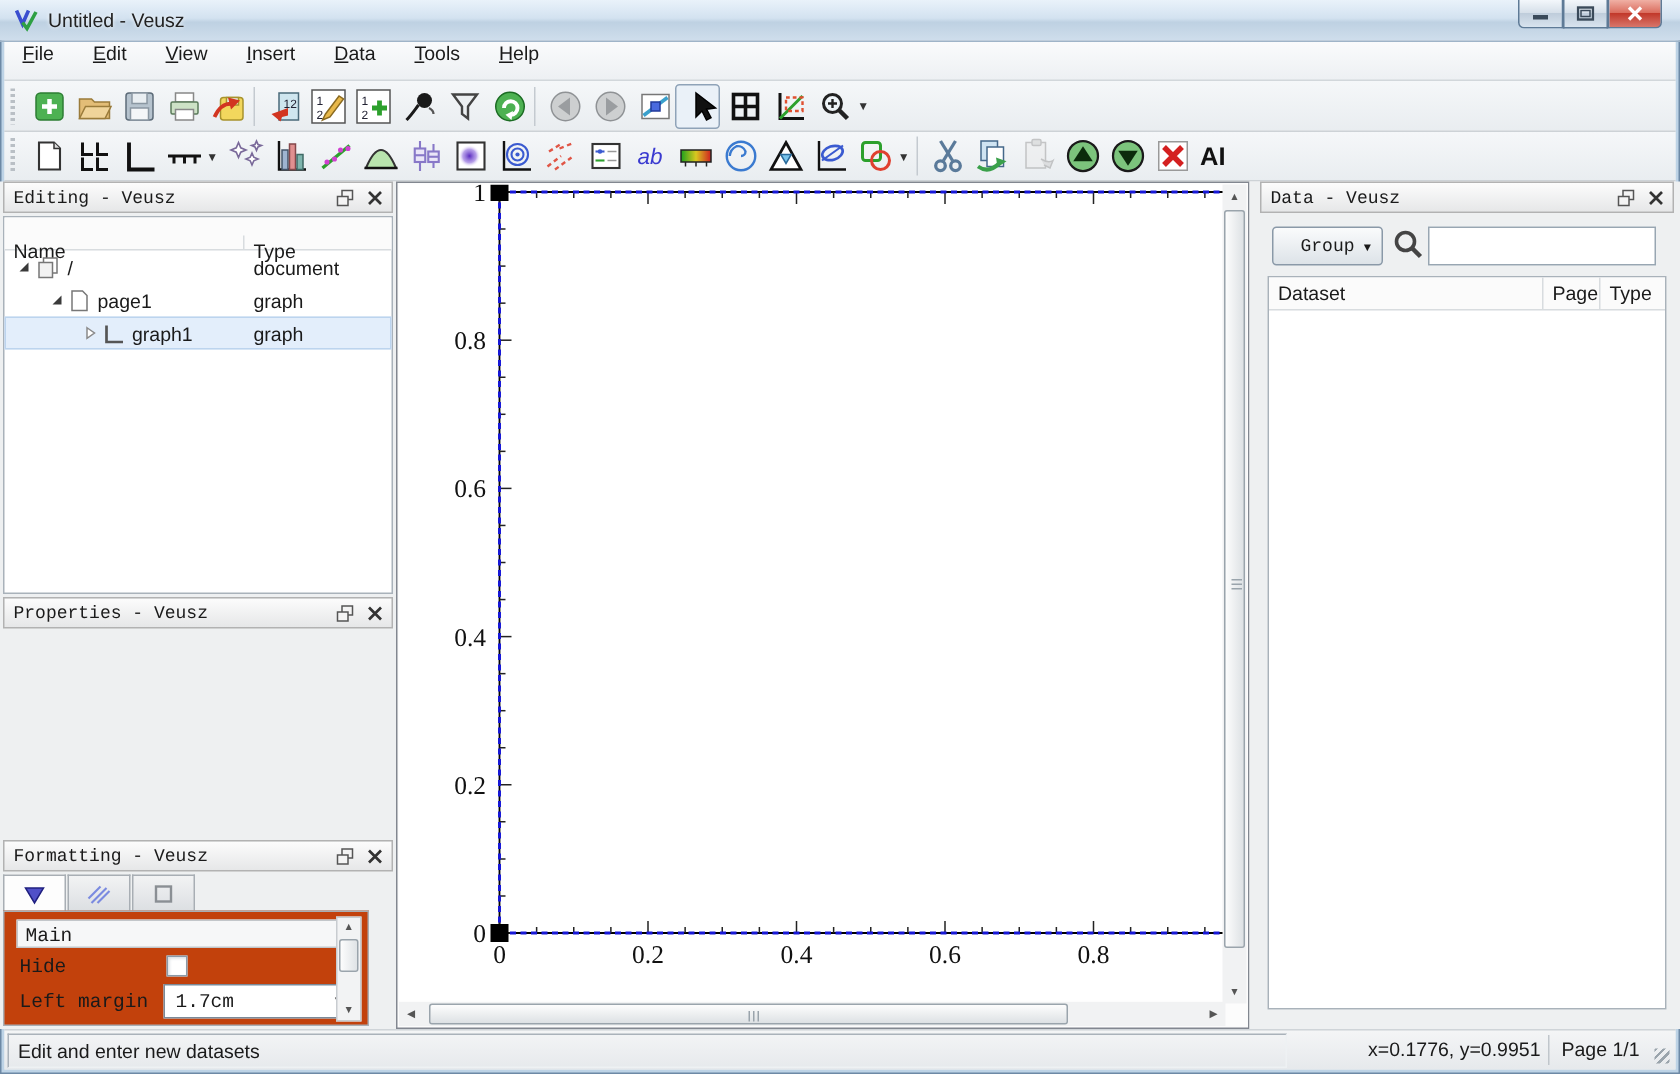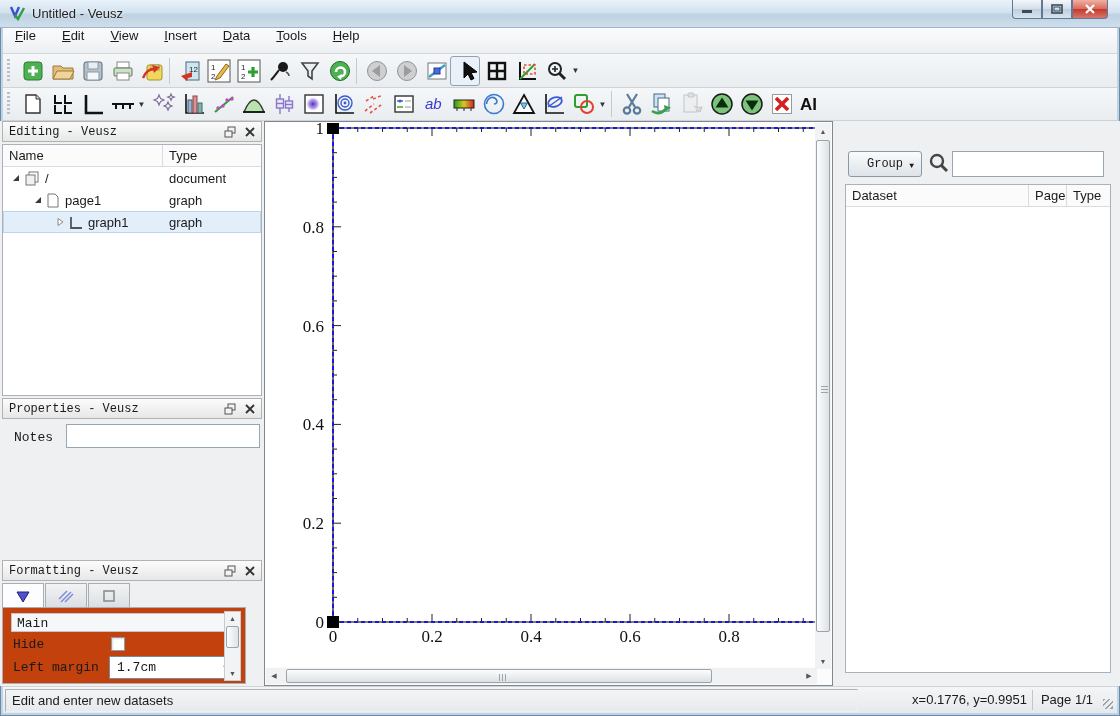--- a/index.html
+++ b/index.html
@@ -42,21 +42,21 @@
 
   
   .dock-title { position:absolute; height:21px; background:linear-gradient(#fcfcfc,#e6e7e8);
     border:1px solid #b2b2b2; font-family:"Liberation Mono", monospace; font-size:12px; padding:3px 0 0 6px; }
   .dock-title .dt-btns { position:absolute; right:4px; top:3px; display:flex; gap:6px; }
   .dt-btn { width:14px; height:14px; display:flex; align-items:center; justify-content:center; font-size:10px; color:#333; }
 
   
   .tree { position:absolute; left:2px; top:144px; width:260px; height:252px; background:#fff; border:1px solid #a9b2ba; font-size:13px; }
   .tree-header { display:flex; height:22px; background:#fbfbfb; border-bottom:1px solid #d8dcdf; }
-  .tree-header div { padding:3px 0 0 6px; }
+  .tree-header div { padding:3px 0 0 6px;margin-top:12px; }
   .th-name { width:160px; border-right:1px solid #d8dcdf; }
   .tree-row { display:flex; height:22px; align-items:center; }
   .tree-row .cell-name { width:160px; display:flex; align-items:center; height:22px; }
   .tree-row .cell-type { padding-left:6px; }
   .tree-row.selected { background:#e3eefb; outline:1px solid #bcd4ee; outline-offset:-1px; }
   .twisty { width:10px; margin-right:3px; display:flex; }
   .tree-icon { margin-right:5px; display:flex; }
 
   
   .panel-bg { position:absolute; background:#eef0f1; }
@@ -570,24 +570,20 @@
             <rect x="4" y="1" width="7" height="6" fill="#f4f4f4" stroke="#555"></rect>
             <rect x="1" y="5" width="7" height="6" fill="#f4f4f4" stroke="#555"></rect>
           </svg>
         </span>
       <span class="dt-btn">
           <svg width="10" height="10">
             <path d="M1 1l8 8M9 1L1 9" stroke="#333" stroke-width="1.8"></path>
           </svg>
         </span>
     </span>
-  </div>
-  <div class="panel-bg" style="left:2px; top:419px; width:260px; height:139px;">
-    <span class="mono-label" style="position:absolute; left:12px; top:11px;">Notes</span>
-    <input class="notes-input" style="top: 5px;" value="">
   </div>
 
   <div class="dock-title" style="left:2px; top:560px; width:260px;">
     <span>Formatting - Veusz</span>
     <span class="dt-btns">
       <span class="dt-btn">
           <svg width="12" height="12">
             <rect x="4" y="1" width="7" height="6" fill="#f4f4f4" stroke="#555"></rect>
             <rect x="1" y="5" width="7" height="6" fill="#f4f4f4" stroke="#555"></rect>
           </svg>
@@ -731,20 +727,36 @@
     <div class="hscroll">
       <span class="sc-arrow" style="left:0; top:0;">◀</span>
       <span class="sc-thumb-h">
           <span class="grip-h"></span>
         </span>
       <span class="sc-arrow" style="left:535px; top:0;">▶</span>
     </div>
   </div>
 
   <div class="panel-bg" style="left:833px; top:121px; width:287px; height:565px;"></div>
+  <div class="dock-title" style="left:840px; top:121px; width:276px;">
+    <span>Data - Veusz</span>
+    <span class="dt-btns">
+      <span class="dt-btn">
+          <svg width="12" height="12">
+            <rect x="4" y="1" width="7" height="6" fill="#f4f4f4" stroke="#555"></rect>
+            <rect x="1" y="5" width="7" height="6" fill="#f4f4f4" stroke="#555"></rect>
+          </svg>
+        </span>
+      <span class="dt-btn">
+          <svg width="10" height="10">
+            <path d="M1 1l8 8M9 1L1 9" stroke="#333" stroke-width="1.8"></path>
+          </svg>
+        </span>
+    </span>
+  </div>
   <div class="group-btn">
     <span>Group</span>
     <span class="combo-arrow">▼</span>
   </div>
   <span style="position:absolute; left:928px; top:152px;">
     <svg width="22" height="22">
         <circle cx="9" cy="9" r="6" fill="none" stroke="#444" stroke-width="2.4"></circle>
         <path d="M13.5 13.5L19 19" stroke="#444" stroke-width="3"></path>
       </svg>
   </span>

